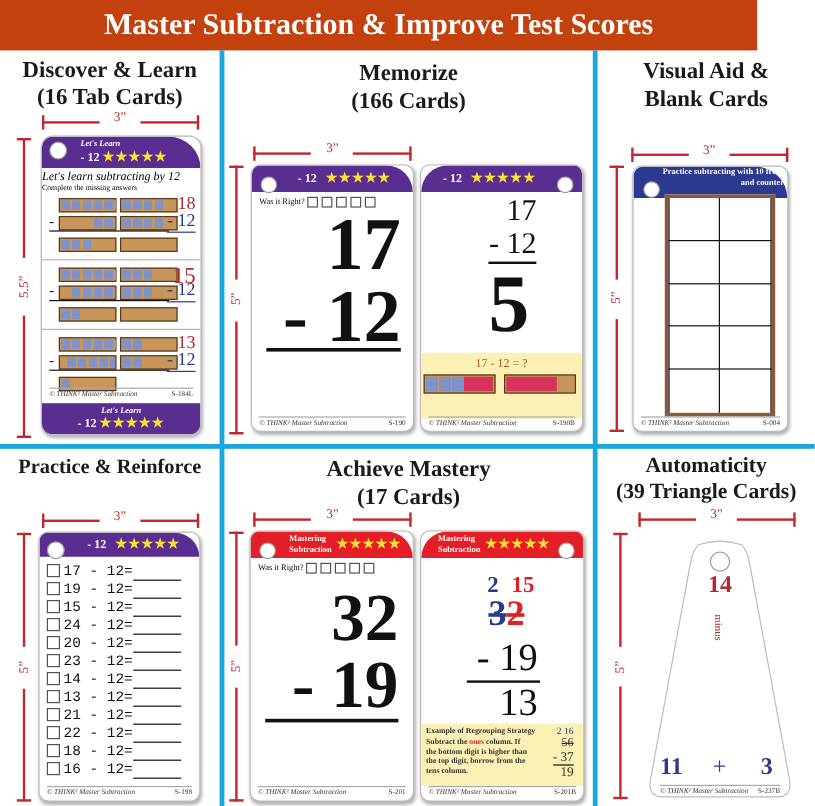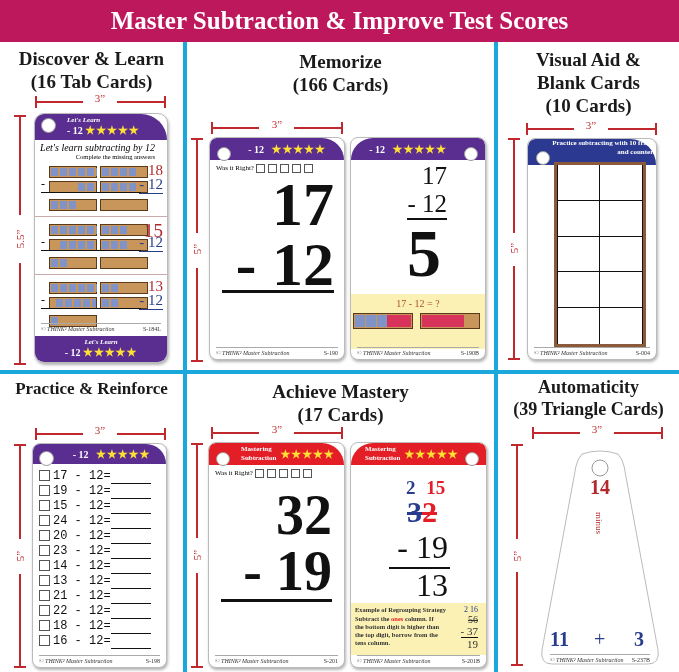--- a/index.html
+++ b/index.html
@@ -1,17 +1,17 @@
 <!DOCTYPE html>
 <html><head>
 <meta charset="utf-8">
 <style>
   * { box-sizing: border-box; margin: 0; padding: 0; }
   body { width: 679px; height: 672px; background: #ffffff; font-family: "Liberation Serif", serif; position: relative; overflow: hidden; }
-  .banner { position: absolute; left: 0; top: 0; width: 679px; height: 42px; background: #be185d; color: #fff; font-weight: bold; font-size: 25px; text-align: center; line-height: 42px; }
+  .banner { position: absolute; left: 0; top: 0; width: 631px; height: 42px; background: #c2410c; color: #fff; font-weight: bold; font-size: 25px; text-align: center; line-height: 42px; }
   .vline { position: absolute; width: 4px; background: #1aa7dc; }
   .hline { position: absolute; height: 4px; background: #1aa7dc; }
   .ptitle { position: absolute; text-align: center; font-weight: bold; font-size: 19px; color: #1a1a1a; line-height: 23px; }
   .dimh { position: absolute; height: 12px; }
   .dimh .bar { position: absolute; top: 5px; height: 2px; background: #c0282d; }
   .dimh .tick { position: absolute; top: 0; width: 2px; height: 12px; background: #c0282d; }
   .dimh .lbl { position: absolute; top: -4px; font-size: 11px; color: #c0282d; text-align: center; width: 30px; }
   .dimv { position: absolute; width: 12px; }
   .dimv .bar { position: absolute; left: 5px; width: 2px; background: #c0282d; }
   .dimv .tick { position: absolute; left: 0; height: 2px; width: 12px; background: #c0282d; }
@@ -60,21 +60,21 @@
     <div class="lbl" style="top:118px">5.5”</div>
     <div class="bar" style="top:148px;height:102px"></div>
       <div class="tick" style="top:248px"></div>
   </div>
   <div class="card" style="left:34px;top:113px;width:134px;height:250px;border-radius:10px;">
     <div class="chead purple" style="height:26px;padding-left:32px;padding-top:2px;">
       <div style="font-size:7px;font-style:italic;">Let's Learn</div>
       <div><span>- 12</span> <span class="stars">★★★★★</span></div>
     </div>
     <div class="hole" style="left:6px;top:4px;width:15px;height:15px;"></div>
-    <div style="position:absolute;top:28px;left:0;right:12px;text-align:right;">
+    <div style="position:absolute;top:28px;left:0;right:0;text-align:left;">
       <div style="font-size:10px;font-style:italic;">Let's learn subtracting by 12</div>
       <div style="font-size:6.5px;">Complete the missing answers</div>
     </div>
 
     <div style="position:absolute;left:6px;top:48px;width:124px;height:52px;">
       <div style="position:absolute;left:8px;top:0"><span class="tenframe"><span class="dots" style="width:46px"></span></span><span class="tenframe"><span class="dots" style="width:36px"></span></span></div>
       <div style="position:absolute;left:0;top:15px;font-size:12px;">-</div>
       <div style="position:absolute;left:8px;top:15px"><span class="tenframe"><span class="dots" style="width:18px;left:28px"></span></span><span class="tenframe"><span class="dots" style="width:36px"></span></span></div>
       <div style="position:absolute;left:0;top:30px;width:100px;border-top:1px solid #111;"></div>
       <div style="position:absolute;left:8px;top:33px"><span class="tenframe"><span class="dots" style="width:27px"></span></span><span class="tenframe"></span></div>
@@ -173,21 +173,20 @@
       <i>© THINK² Master Subtraction</i>
       <span>S-190B</span>
     </div>
   </div>
 </section>
 
 <section>
   <div class="ptitle" style="left:498px;top:48px;width:181px;">
     <div>Visual Aid &amp;</div>
     <div>Blank Cards</div>
-    <div>(10 Cards)</div>
   </div>
   <div class="dimh" style="left:526px;top:123px;width:131px;">
     <div class="tick" style="left:0"></div>
       <div class="bar" style="left:0;width:48px"></div>
     <div class="lbl" style="left:50px">3”</div>
     <div class="bar" style="left:82px;width:49px"></div>
       <div class="tick" style="left:129px"></div>
   </div>
   <div class="dimv" style="left:508px;top:138px;height:222px;">
     <div class="tick" style="top:0"></div>

